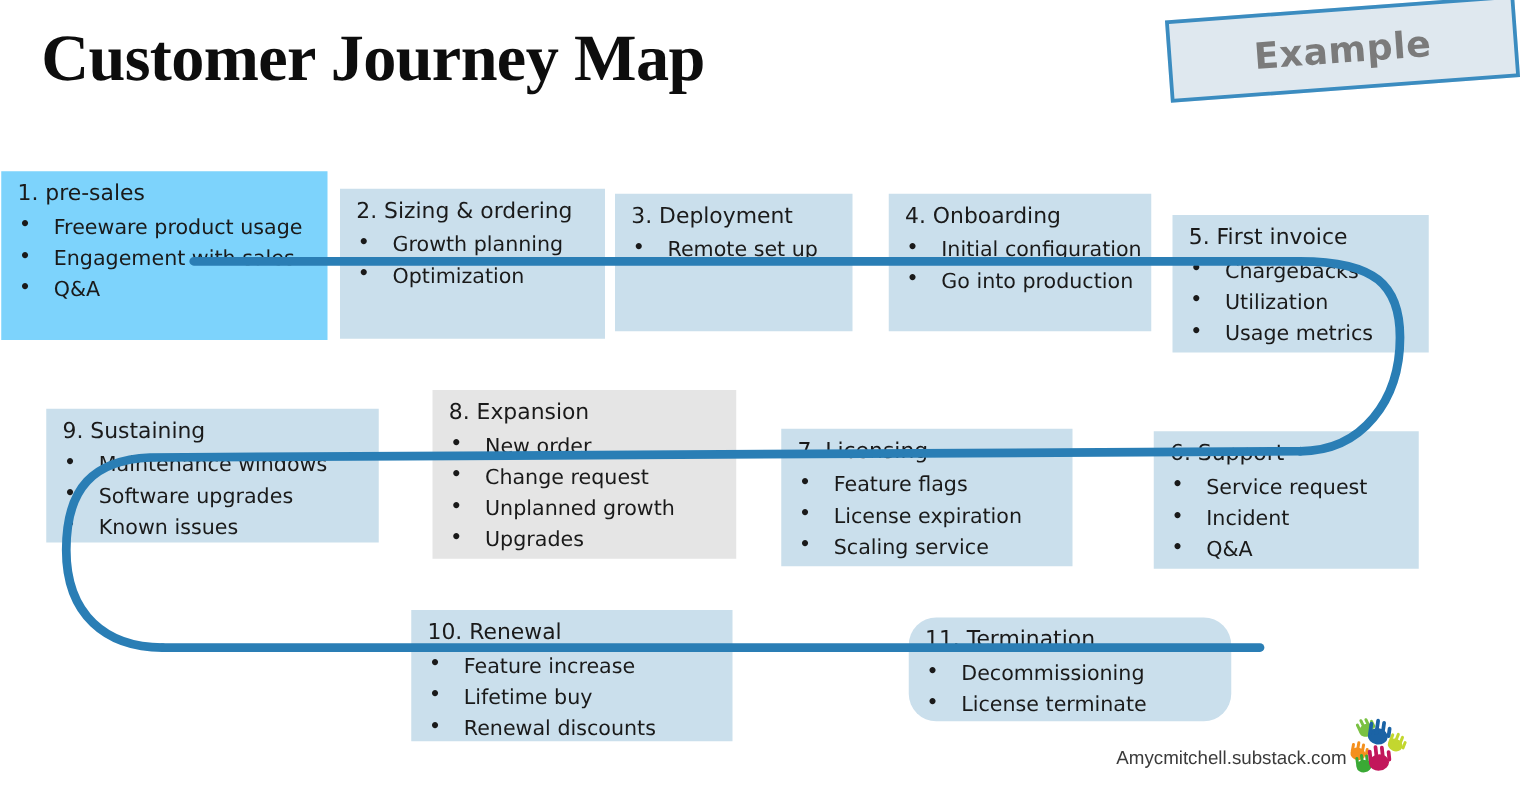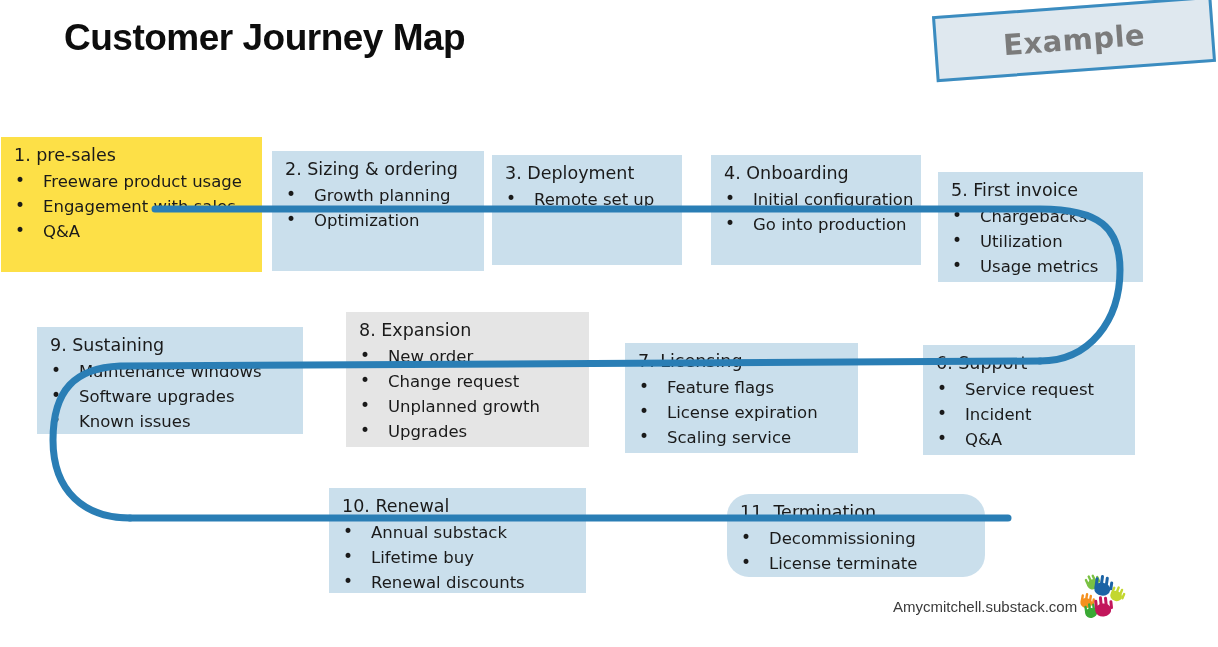--- a/index.html
+++ b/index.html
@@ -16,27 +16,26 @@
     height: 647px;
     background: #ffffff;
     overflow: hidden;
   }
 
   
   #page-title {
     position: absolute;
     left: 33px;
     top: 17px;
-    font-size: 37px;
+    font-size: 53px;
     font-weight: bold;
     letter-spacing: -0.5px;
     color: #0d0d0d;
     white-space: nowrap;
-    font-family: Liberation Sans, sans-serif;
-    margin-left: 31px;
+    font-family: Liberation Serif, serif;
   }
 
   
   #example-badge {
     position: absolute;
     left: 934px;
     top: 6px;
     width: 280px;
     height: 66px;
     transform: rotate(-4.2deg);
@@ -138,21 +137,21 @@
 
 <div id="canvas">
 
   <div id="page-title">Customer Journey Map</div>
 
   <div id="example-badge">
     <div id="example-badge-label">Example</div>
   </div>
 
   <div id="stage-container">
-      <div class="stage-box" style="left: 1px; top: 137px; width: 261px; height: 135px; background: #fde047;">
+      <div class="stage-box" style="left: 1px; top: 137px; width: 261px; height: 135px; background: #7dd3fc;">
         <div class="stage-title">1. pre-sales</div>
         <ul class="stage-list">
           <li>Freeware product usage</li>
           <li>Engagement with sales</li>
           <li>Q&amp;A</li>
         </ul>
       </div>
       <div class="stage-box" style="left: 272px; top: 151px; width: 212px; height: 120px; background: rgb(202, 223, 236);">
         <div class="stage-title">2. Sizing &amp; ordering</div>
         <ul class="stage-list">
@@ -210,21 +209,21 @@
         <div class="stage-title">9. Sustaining</div>
         <ul class="stage-list">
           <li>Maintenance windows</li>
           <li>Software upgrades</li>
           <li>Known issues</li>
         </ul>
       </div>
       <div class="stage-box" style="left: 329px; top: 488px; width: 257px; height: 105px; background: rgb(202, 223, 236);">
         <div class="stage-title">10. Renewal</div>
         <ul class="stage-list">
-          <li>Annual substack</li>
+          <li>Feature increase</li>
           <li>Lifetime buy</li>
           <li>Renewal discounts</li>
         </ul>
       </div>
       <div class="stage-box" style="left: 727px; top: 494px; width: 258px; height: 83px; background: rgb(202, 223, 236); border-radius: 22px;">
         <div class="stage-title">11. Termination</div>
         <ul class="stage-list">
           <li>Decommissioning</li>
           <li>License terminate</li>
         </ul>

